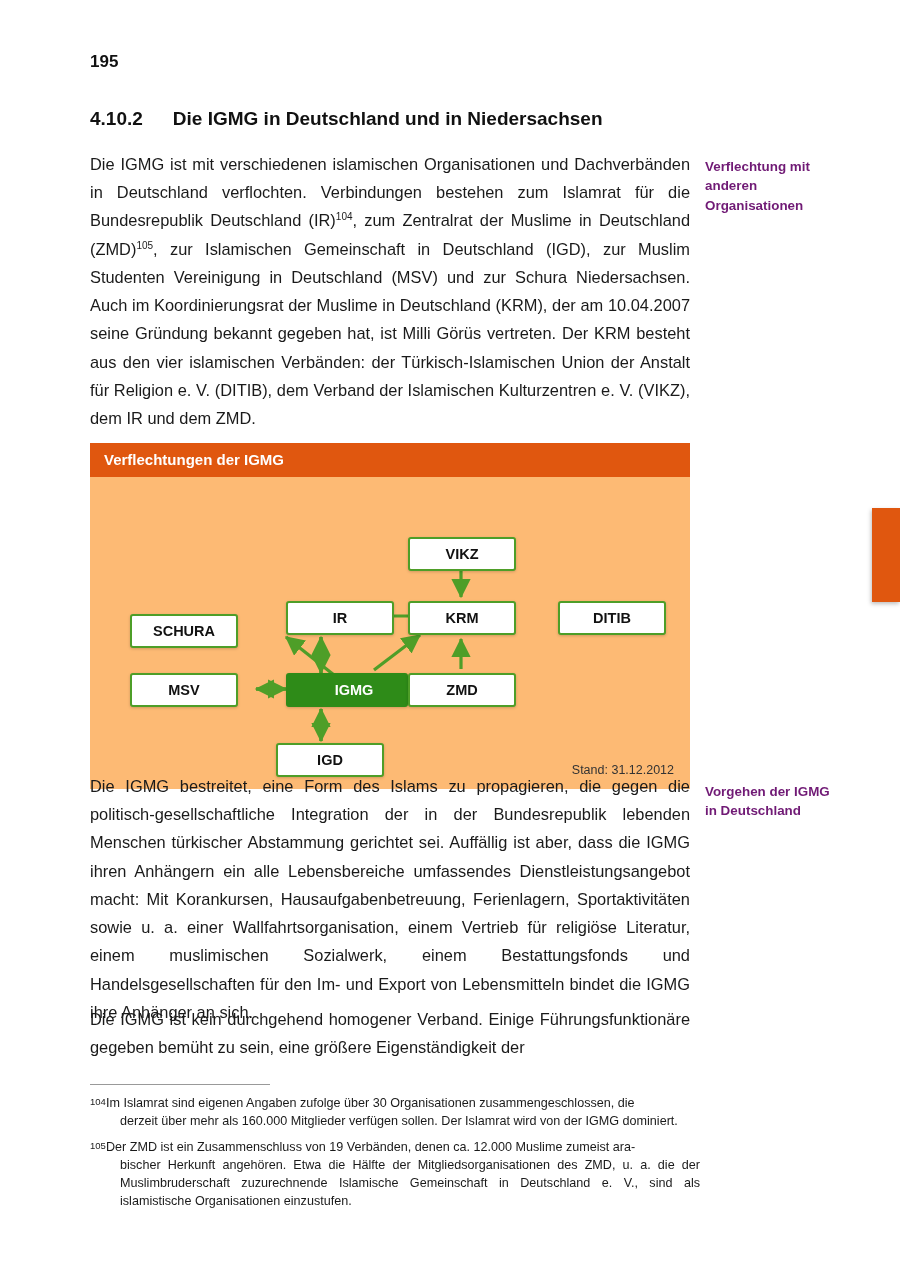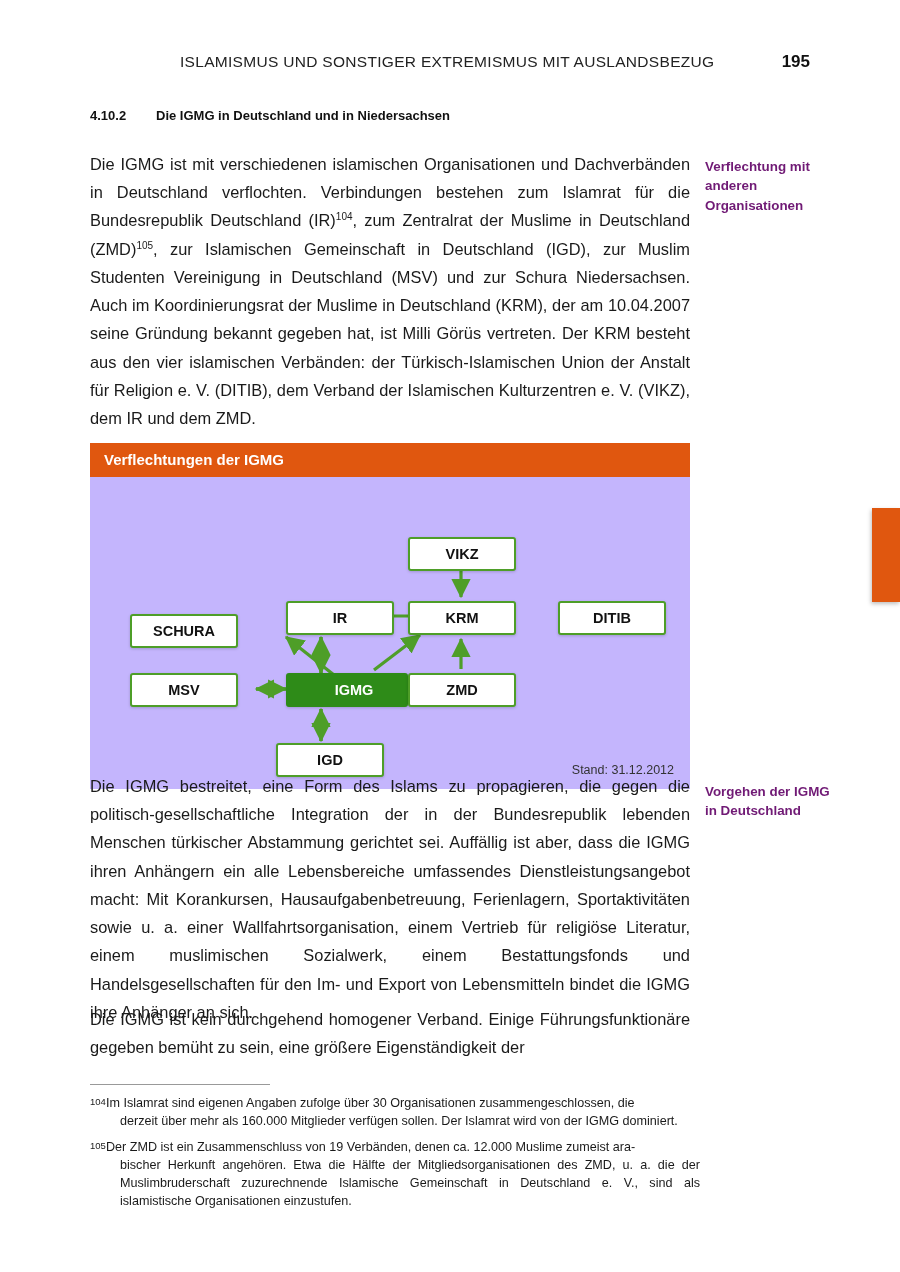--- a/index.html
+++ b/index.html
@@ -41,25 +41,25 @@
     font-size: 17px;
     font-weight: bold;
     color: #111;
   }
 
   
   .section-heading {
     position: absolute;
     left: 90px;
     top: 108px;
-    font-size: 13px;
+    font-size: 19px;
     font-weight: bold;
     color: #111;
     display: flex;
-    gap: 14px;
+    gap: 30px;
   }
   .section-heading .num { min-width: 52px; }
 
   
   .body-col {
     position: absolute;
     left: 90px;
     width: 600px;
     font-size: 16.4px;
     line-height: 1.72;
@@ -111,21 +111,21 @@
   }
   .figure-head {
     background: #e0570f;
     color: #ffffff;
     font-weight: bold;
     font-size: 15px;
     padding: 8px 24px 9px 14px;
   }
   .figure-body {
     position: relative;
-    background: #c4b5fd;
+    background: #fdba74;
     height: 312px;
   }
   .node {
     position: absolute;
     background: #ffffff;
     border: 2px solid #4e9e28;
     border-radius: 3px;
     font-size: 14.5px;
     font-weight: bold;
     color: #111;
@@ -187,21 +187,20 @@
     flex: 1;
   }
   .footnote .fn-text .indent { padding-left: 14px; display: block; }
 </style>
 </head>
 <body>
 
 <div class="page">
 
   <div class="running-head">
-    <div class="title">ISLAMISMUS UND SONSTIGER EXTREMISMUS MIT AUSLANDSBEZUG</div>
     <div class="pageno">195</div>
   </div>
 
   <div class="section-heading">
     <span class="num">4.10.2</span>
     <span>Die IGMG in Deutschland und in Niedersachsen</span>
   </div>
 
   <div class="body-col p1">
     <p><span>Die IGMG ist mit verschiedenen islamischen Organisationen und Dachverbänden in Deutschland verflochten. Verbindungen bestehen zum Islamrat für die Bundesrepublik Deutschland (IR)</span><sup>104</sup><span>, zum Zentralrat der Muslime in Deutschland (ZMD)</span><sup>105</sup><span>, zur Islamischen Gemeinschaft in Deutschland (IGD), zur Muslim Studenten Vereinigung in Deutschland (MSV) und zur Schura Niedersachsen. Auch im Koordinierungsrat der Muslime in Deutschland (KRM), der am 10.04.2007 seine Gründung bekannt gegeben hat, ist Milli Görüs vertreten. Der KRM besteht aus den vier islamischen Verbänden: der Türkisch-Islamischen Union der Anstalt für Religion e. V. (DITIB), dem Verband der Islamischen Kulturzentren e. V. (VIKZ), dem IR und dem ZMD.</span></p>

